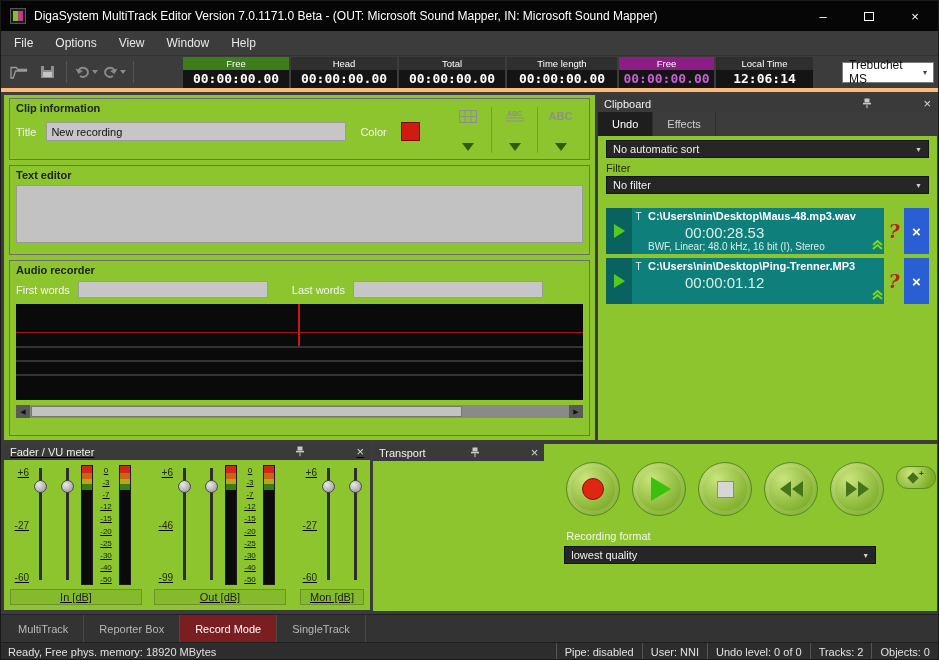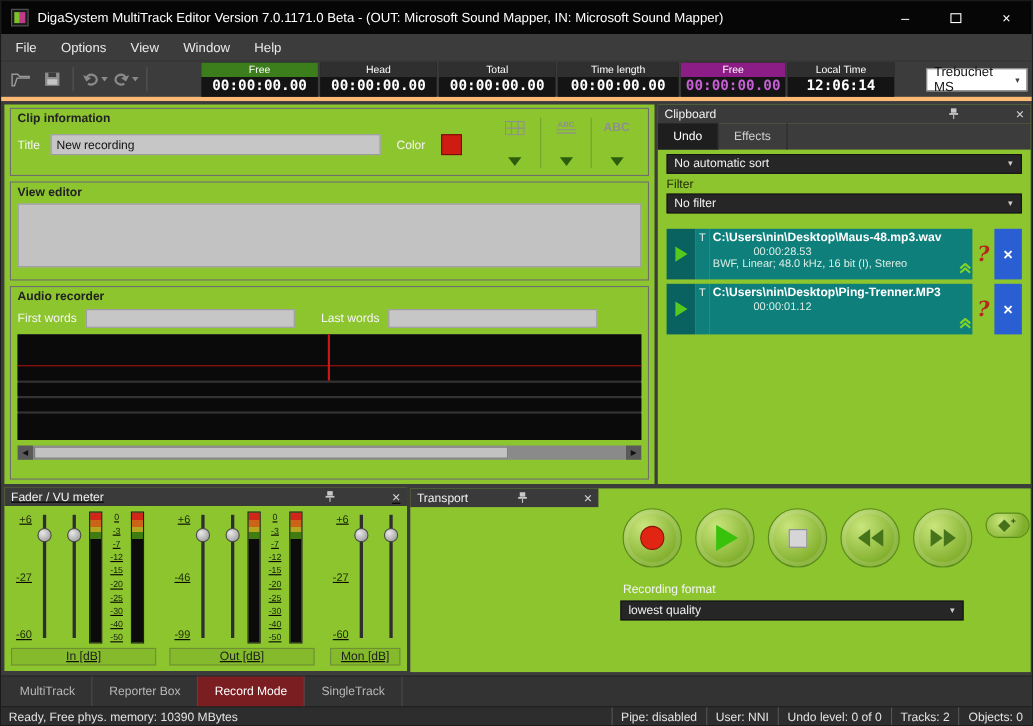--- a/index.html
+++ b/index.html
@@ -92,21 +92,21 @@
   .cb-label { font-size:11px; color:#1e2a08; margin:4px 0 2px; }
   .dd { height:18px; background:#262626; color:#f0f0f0; font-size:11px; display:flex; align-items:center; padding:0 6px; border:1px solid #141414; }
   .dd-arrow { margin-left:auto; font-size:7px; color:#d0d0d0; }
   .cb-items { margin-top:14px; }
   .cb-item { display:flex; align-items:stretch; height:46px; margin-bottom:4px; }
   .cb-play { width:26px; background:#0a6260; display:flex; align-items:center; justify-content:center; flex:0 0 auto; }
   .cb-play .tri { width:0; height:0; border-left:11px solid #56c81e; border-top:7px solid transparent; border-bottom:7px solid transparent; }
   .cb-t { width:13px; background:#0f7f7c; color:#e9f6ef; font-size:10px; padding-top:3px; text-align:center; flex:0 0 auto; }
   .cb-main { flex:1; background:#0f7f7c; color:#ebf7f0; padding:2px 3px; position:relative; overflow:hidden; }
   .cb-path { font-size:11px; font-weight:bold; color:#fff; white-space:nowrap; }
-  .cb-dur { font-size:10px; color:#d9eee4; margin-top:2px;padding-left:37px; }
+  .cb-dur { font-size:15px; color:#d9eee4; margin-top:2px;padding-left:37px; }
   .cb-fmt { font-size:10px; color:#d9eee4; white-space:nowrap; }
   .cb-chev { position:absolute; right:1px; bottom:0; }
   .cb-q { width:20px; display:flex; align-items:center; justify-content:center; color:#b5261d; font-size:19px; font-weight:bold; font-family:"DejaVu Serif", serif; font-style:italic; }
   .cb-x { width:25px; background:#2a5fd3; color:#fff; display:flex; align-items:center; justify-content:center; font-size:15px; font-weight:bold; flex:0 0 auto; }
 
   
   .fader-panel { position:absolute; left:3px; top:351px; width:366px; height:167px; display:flex; flex-direction:column;text-decoration:underline; }
   .fader-body { flex:1; display:flex; padding:5px 6px 4px; }
   .fgroup { display:flex; flex-direction:column; }
   .fg-top { display:flex; height:120px; }
@@ -274,21 +274,21 @@
             <span class="green-caret"></span>
           </div>
           <div class="fmt-btn">
             <span class="fmt-abc-big">ABC</span>
             <span class="green-caret"></span>
           </div>
         </div>
       </div>
 
       <div class="group grp-text">
-        <div class="group-header">View editor</div>
+        <div class="group-header">Text editor</div>
         <div class="texteditor-area"></div>
       </div>
 
       <div class="group grp-audio">
         <div class="group-header">Audio recorder</div>
         <div class="ar-row">
           <span class="field-label">First words</span>
           <input class="gray-input ar-input" style="">
           <span class="field-label ar-label2">Last words</span>
           <input class="gray-input ar-input" style="">
@@ -542,21 +542,21 @@
   </div>
 
   <div class="bottom-tabs">
     <span class="b-tab">MultiTrack</span>
     <span class="b-tab">Reporter Box</span>
     <span class="b-tab active">Record Mode</span>
     <span class="b-tab">SingleTrack</span>
   </div>
 
   <div class="statusbar">
-    <span class="sb-left">Ready, Free phys. memory: 10390 MBytes</span>
+    <span class="sb-left">Ready, Free phys. memory: 18920 MBytes</span>
     <span class="sb-item">Pipe: disabled</span>
     <span class="sb-item">User: NNI</span>
     <span class="sb-item">Undo level: 0 of 0</span>
     <span class="sb-item">Tracks: 2</span>
     <span class="sb-item">Objects: 0</span>
   </div>
 
 </div>
 
 </body></html>

